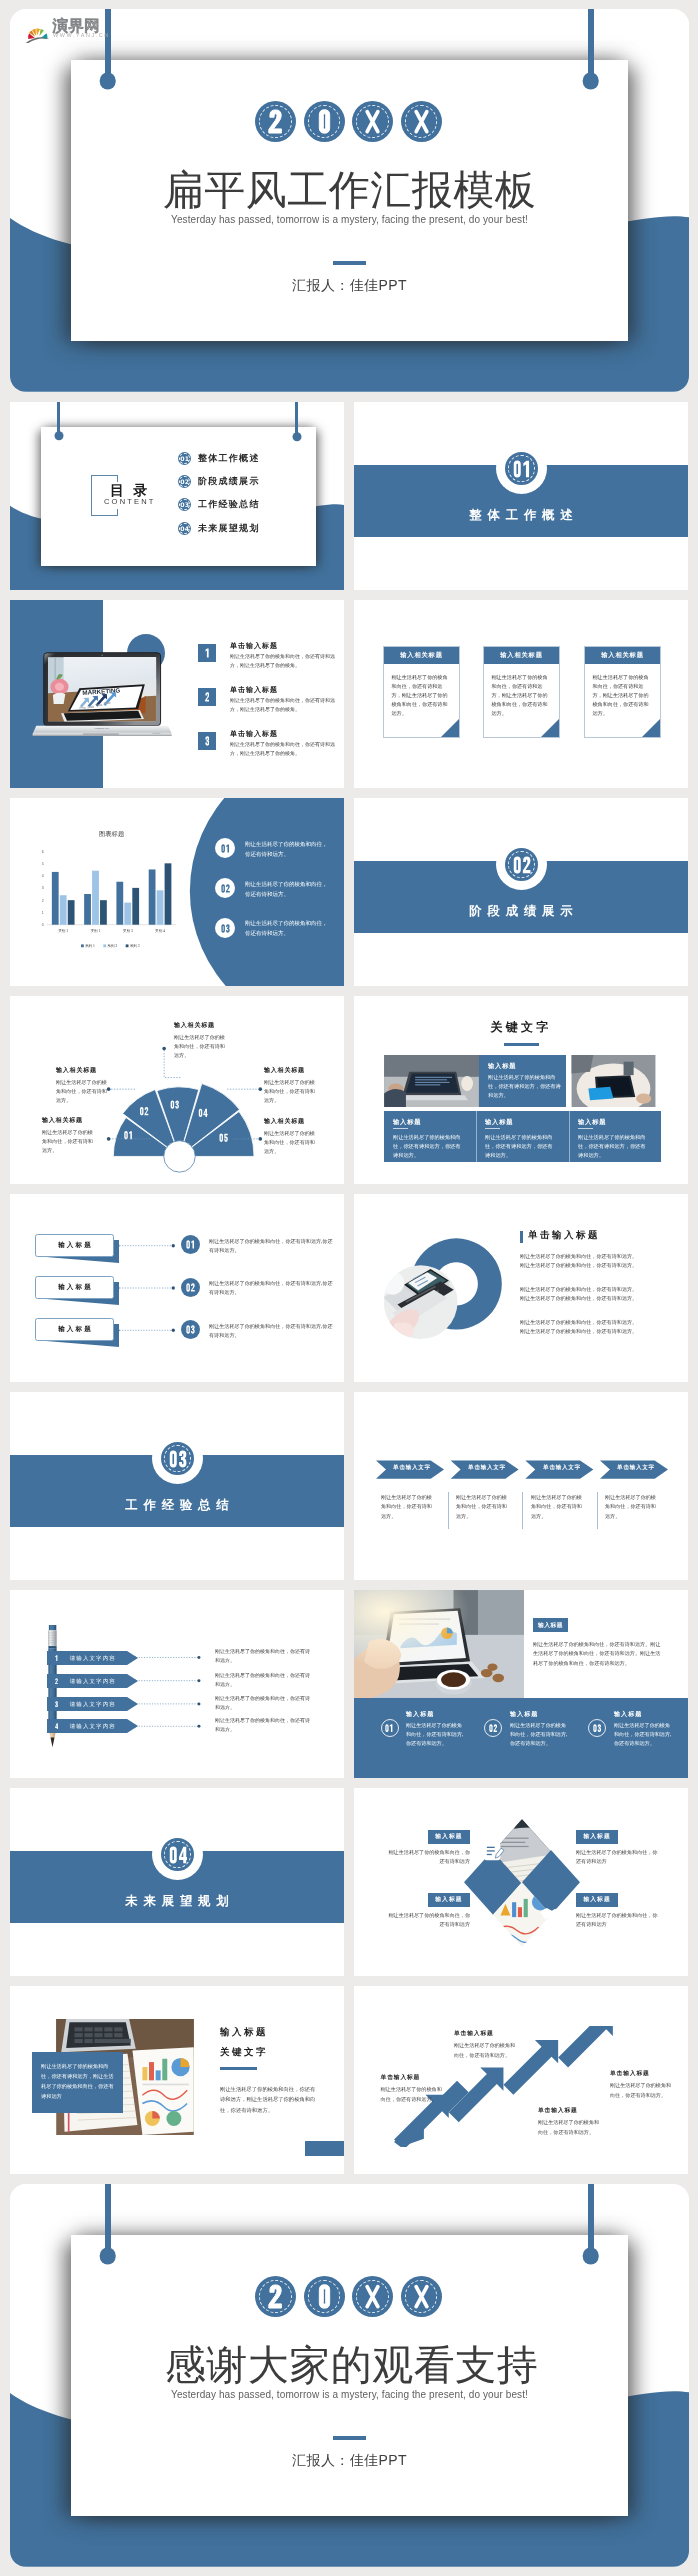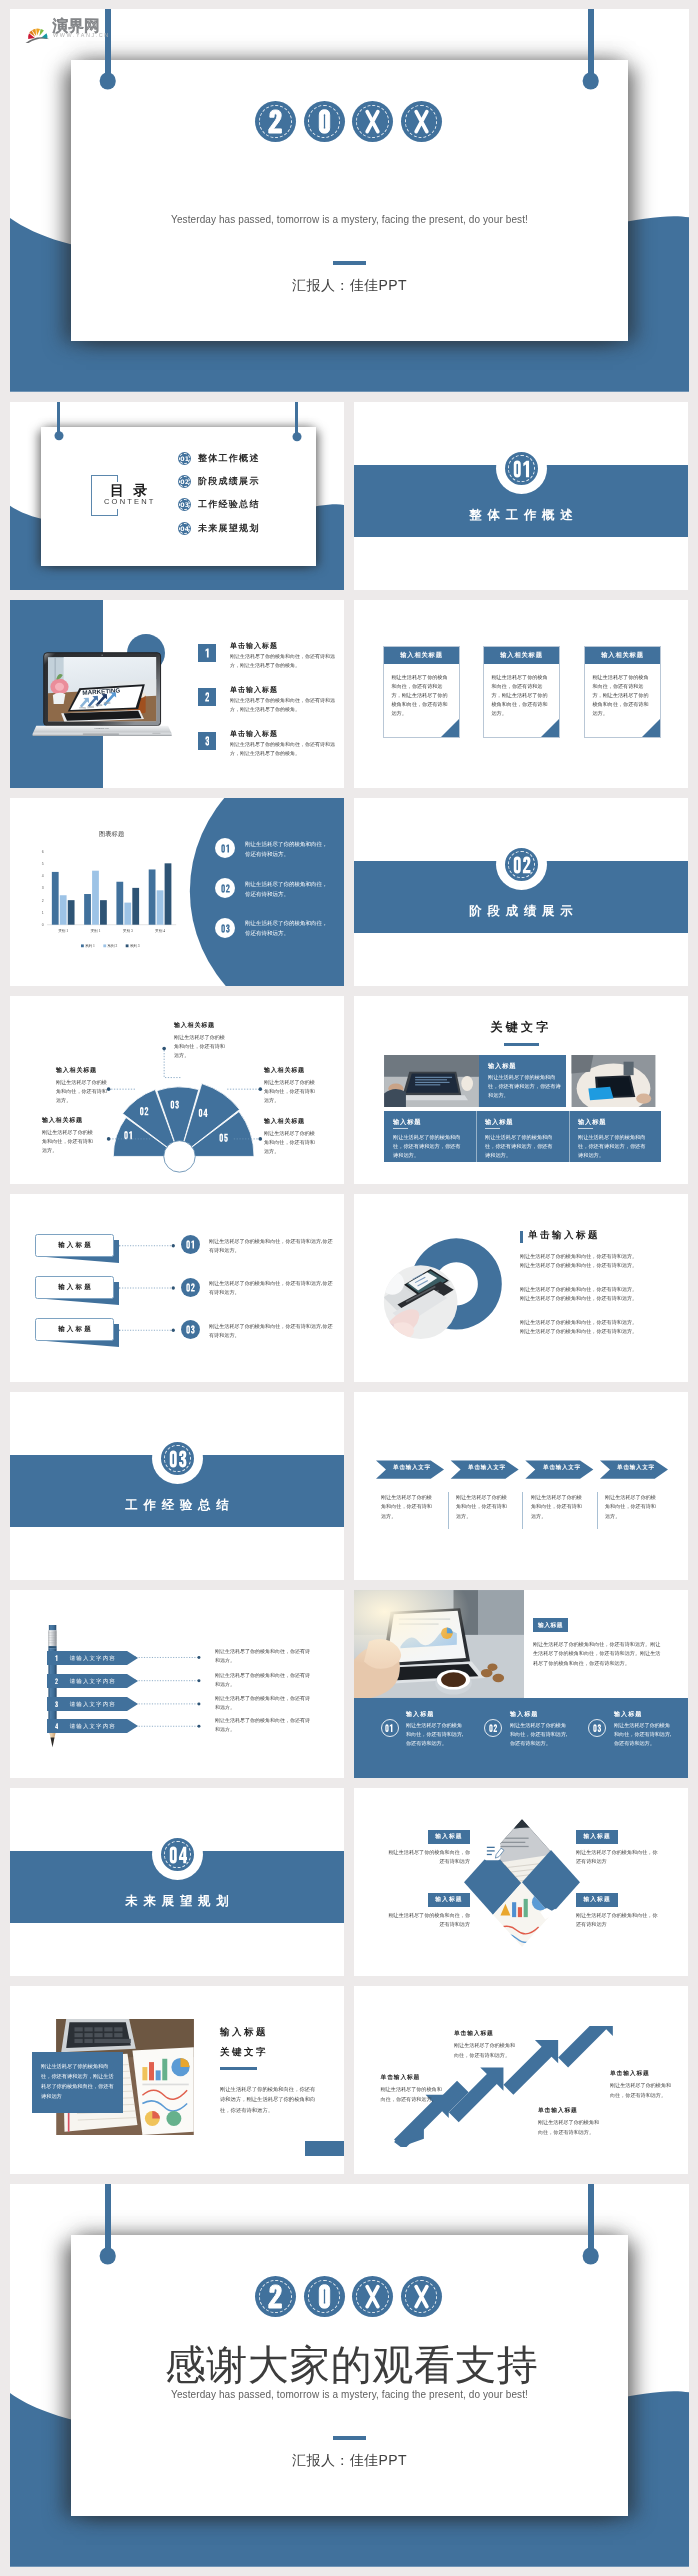--- a/index.html
+++ b/index.html
@@ -4,21 +4,21 @@
 <style>
   * { box-sizing: border-box; margin:0; padding:0; }
   html,body { width:699px; }
   body {
     background:#edeaea;
     font-family:"Liberation Sans", sans-serif;
     -webkit-font-smoothing:antialiased;
   }
   .page { width:699px; height:2576px; position:relative; padding:9px 10px; }
   .slide { background:#fff; position:relative; overflow:hidden; }
-  .hero { width:679px; height:383px; }
+  .hero { width:679px; height:383px;border-radius:16px; }
   .grid { display:flex; flex-wrap:wrap; gap:10px; margin-top:10px; }
   .half { width:334px; height:188px; }
   svg { display:block; }
 
   
   .hero .bgsvg { position:absolute; inset:0; }
   .hero .pin { position:absolute; width:5.8px; background:#41719c; top:0; z-index:5; }
   .hero .pin .knob { position:absolute; left:50%; top:100%; transform:translate(-50%,-2.5px);
       width:16.6px; height:16.6px; border-radius:50%; background:#41719c; }
   .hero .card { position:absolute; background:#fff; z-index:3;
@@ -224,20 +224,21 @@
             </span>
           </div>
       <div class="badge" data-name="year-badge">
             <span class="glyph" data-name="badge-glyph">
               <svg viewBox="-13.5 -11.5 59 60" width="41" height="41" style="position:absolute;left:0;top:0">
                 <path d="M8.2 4.2 L15.0 17.0 M23.8 4.2 L17.0 17.0 M8.2 33.2 L15.0 20.4 M23.8 33.2 L17.0 20.4" fill="none" stroke="#ffffff" stroke-width="5.4" stroke-linecap="round"></path>
               </svg>
             </span>
           </div>
     </div>
+    <h1 data-name="cover-title">扁平风工作汇报模板</h1>
     <div class="sub" data-name="cover-subtitle">Yesterday has passed, tomorrow is a mystery, facing the present, do your best!</div>
     <div class="rule" data-name="cover-divider"></div>
     <div class="presenter" data-name="cover-presenter">汇报人：佳佳PPT</div>
   </div>
 </div>
 
 <div class="grid" data-name="slide-grid">
 
 <div class="slide half" data-name="slide-toc">
   <svg class="abs" style="left:0;top:0" viewBox="0 0 403 226" width="334" height="188" data-name="toc-background">

